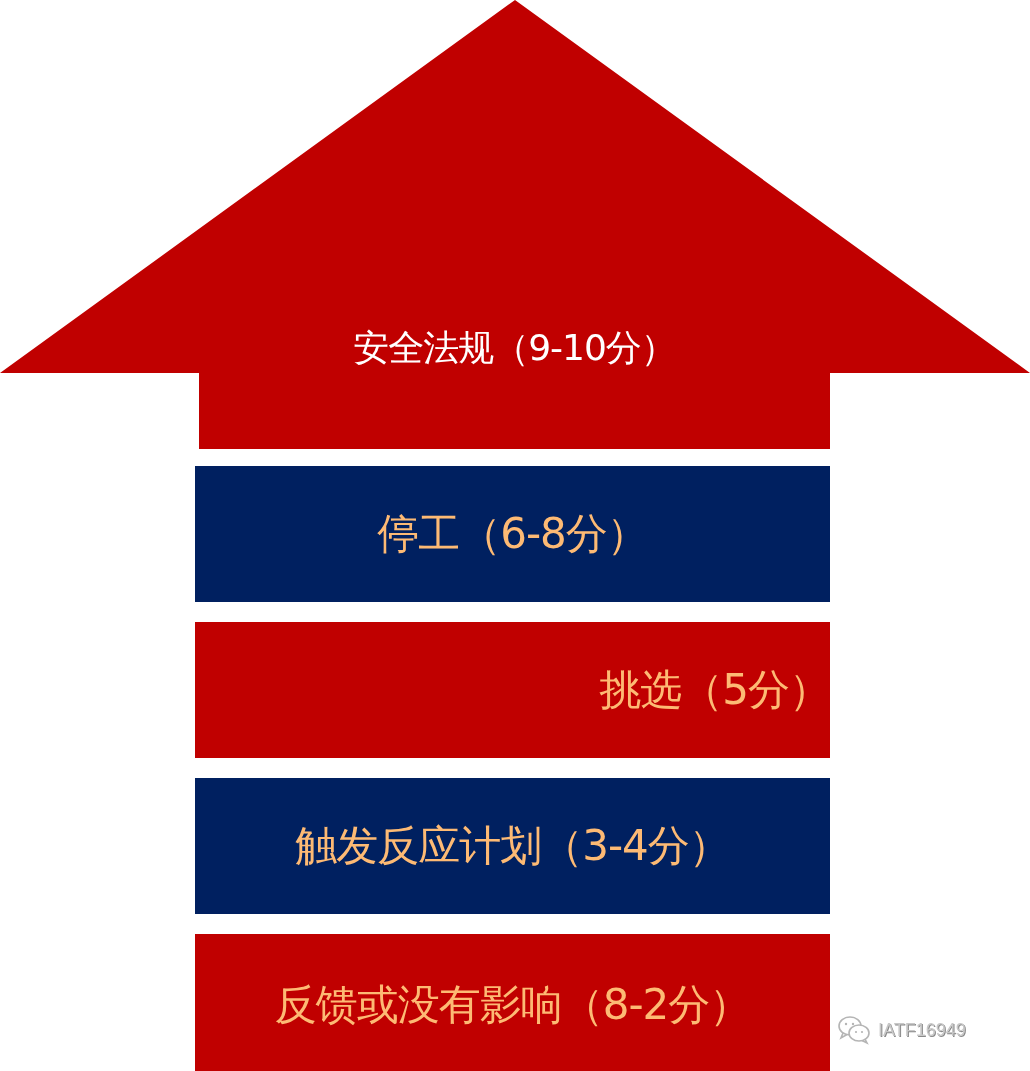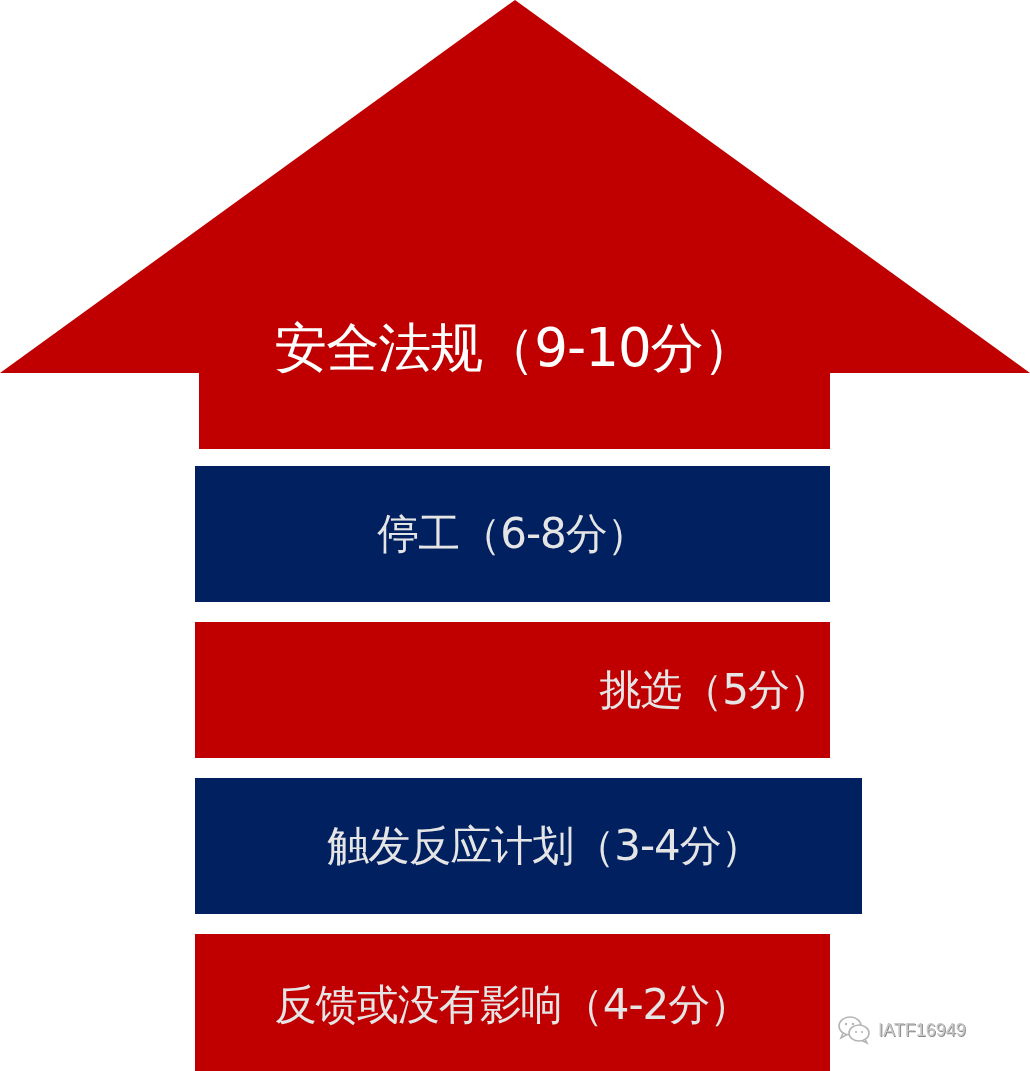--- a/index.html
+++ b/index.html
@@ -23,33 +23,33 @@
     }
     .arrow-label {
       position: absolute;
       left: 199px;
       width: 631px;
       top: 318px;
       height: 60px;
       line-height: 60px;
       text-align: center;
       color: #ffffff;
-      font-size: 53px;
+      font-size: 36px;
       letter-spacing: -1px;
       white-space: nowrap;
     }
     .level {
       position: absolute;
       left: 195px;
       width: 635px;
       height: 136px;
       display: flex;
       align-items: center;
       justify-content: center;
-      color: #e5e5e5;
+      color: #fdba74;
       font-size: 42px;
       letter-spacing: -1px;
       white-space: nowrap;
     }
     .level .label {
       display: block;
     }
     .watermark {
       position: absolute;
       left: 836px;
@@ -77,26 +77,26 @@
 <div class="arrow-label">安全法规（9-10分）</div>
 
 <div class="level" style="top:466px; background:#002060;">
   <span class="label">停工（6-8分）</span>
 </div>
 
 <div class="level" style="top:622px; background:#C00000;justify-content:flex-end;">
   <span class="label">挑选（5分）</span>
 </div>
 
-<div class="level" style="top:778px; background:#002060;padding-left:32px;">
+<div class="level" style="top:778px; background:#002060;">
   <span class="label">触发反应计划（3-4分）</span>
 </div>
 
 <div class="level" style="top:934px; background:#C00000; height:137px;">
-  <span class="label" style="margin-top:4px;">反馈或没有影响（4-2分）</span>
+  <span class="label" style="margin-top:4px;">反馈或没有影响（8-2分）</span>
 </div>
 
 <div class="watermark">
   <svg viewBox="0 0 36 32" xmlns="http://www.w3.org/2000/svg">
     <ellipse cx="14" cy="12" rx="11" ry="9" fill="none" stroke="#b5b5b5" stroke-width="1.6"></ellipse>
     <path d="M7 19 L5 24 L11 20.5" fill="none" stroke="#b5b5b5" stroke-width="1.6"></path>
     <ellipse cx="23" cy="19" rx="10" ry="8" fill="#ffffff" stroke="#b5b5b5" stroke-width="1.6"></ellipse>
     <path d="M29 25 L31 29 L26 26.5" fill="none" stroke="#b5b5b5" stroke-width="1.6"></path>
     <circle cx="10" cy="10" r="1.2" fill="#b5b5b5"></circle>
     <circle cx="17" cy="10" r="1.2" fill="#b5b5b5"></circle>

